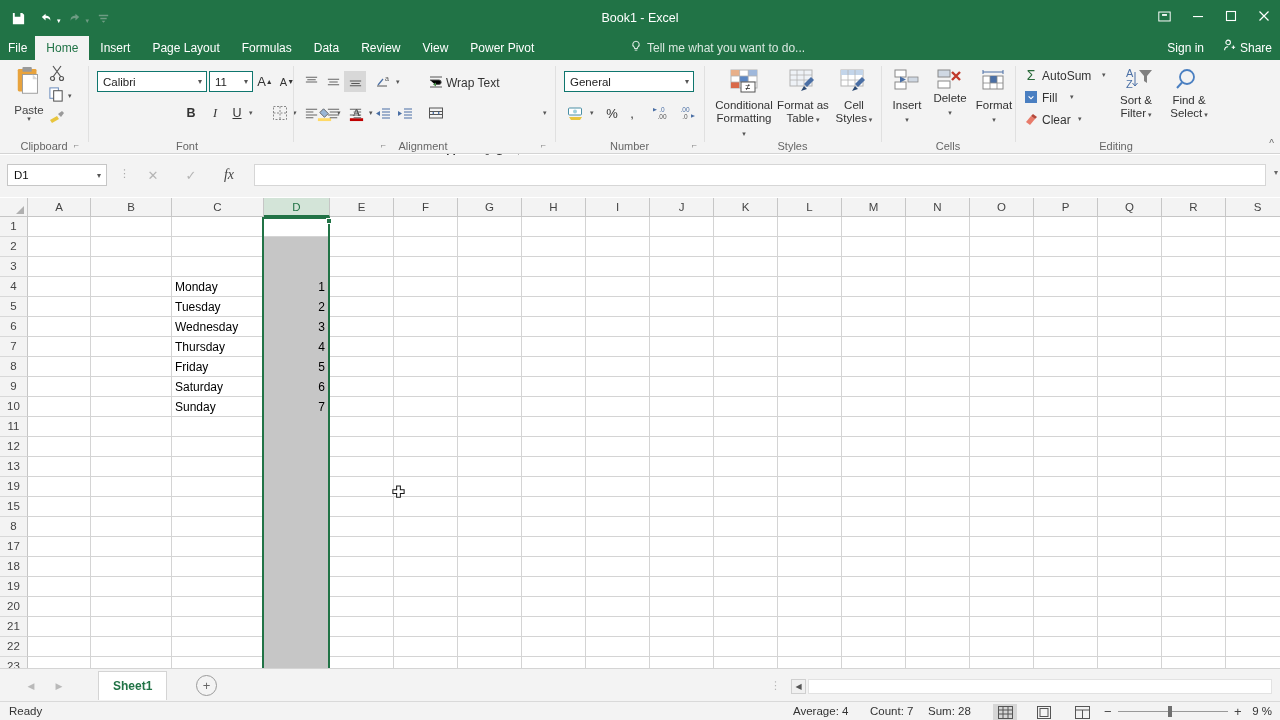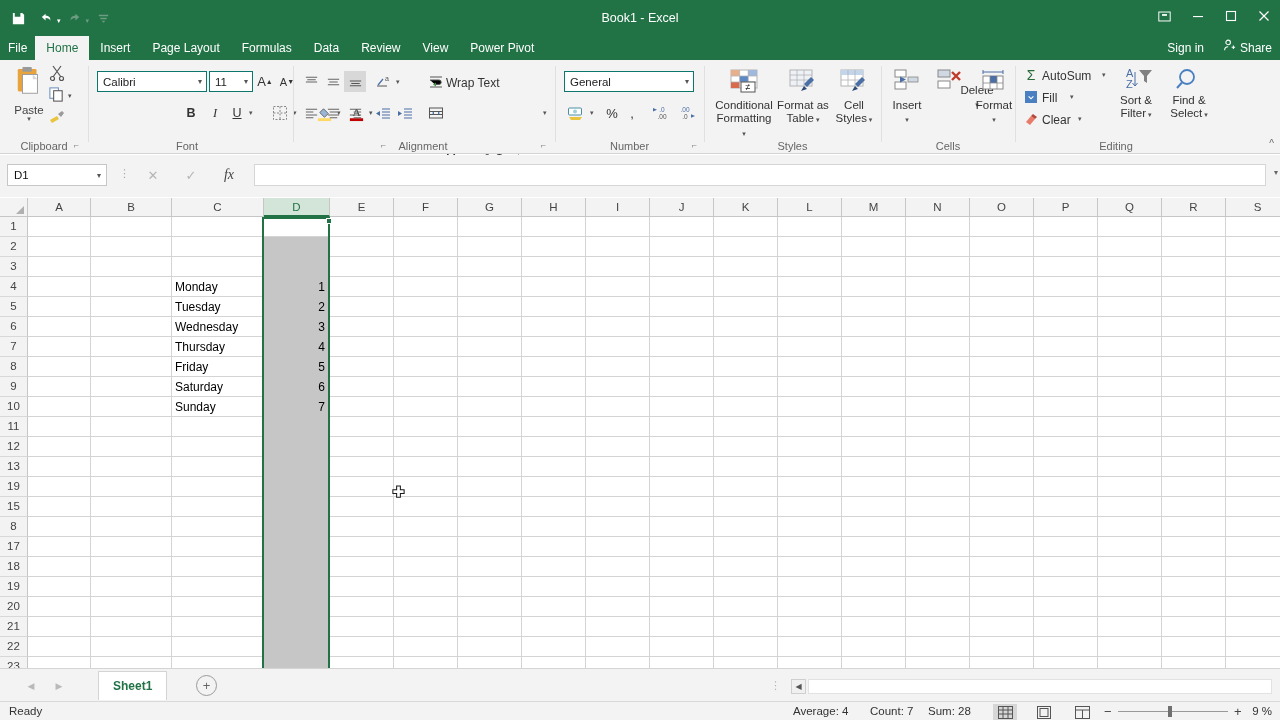--- a/index.html
+++ b/index.html
@@ -318,20 +318,28 @@
     <div class="tabs">
       <div class="tab file">File</div>
       <div class="tab active">Home</div>
       <div class="tab">Insert</div>
       <div class="tab">Page Layout</div>
       <div class="tab">Formulas</div>
       <div class="tab">Data</div>
       <div class="tab">Review</div>
       <div class="tab">View</div>
       <div class="tab">Power Pivot</div>
+    </div>
+    <div class="tellme">
+      <span class="bulb">
+        <svg width="12" height="13" viewBox="0 0 12 13">
+            <path fill="none" stroke="#d9e8e0" stroke-width="1.1" d="M6 1.2a3.2 3.2 0 0 1 2 5.7c-.5.5-.7 1-.7 1.6H4.7c0-.6-.2-1.1-.7-1.6A3.2 3.2 0 0 1 6 1.2z"></path>
+            <rect x="4.7" y="9.6" width="2.6" height="1" fill="#d9e8e0"></rect>
+          </svg>
+      </span><span>Tell me what you want to do...</span>
     </div>
     <div class="signin">Sign in</div>
     <div class="share">
       <span>
         <svg width="14" height="14" viewBox="0 0 16 16">
             <circle cx="7" cy="5" r="2.6" fill="none" stroke="#fff" stroke-width="1.2"></circle>
             <path fill="none" stroke="#fff" stroke-width="1.2" d="M3 14c0-2.4 1.8-4 4-4"></path>
             <path stroke="#fff" stroke-width="1.2" d="M11 10.5h4M13 8.5v4"></path>
           </svg>
       </span>
@@ -605,21 +613,21 @@
         </div>
       </div>
       <div style="position:absolute; left:46px; top:8px; width:44px;">
         <div style="text-align:center;">
           <svg width="30" height="28" viewBox="0 0 30 28">
             <rect x="3" y="2" width="12" height="7" fill="#cfd8e3" stroke="#888" stroke-width="1"></rect>
             <rect x="3" y="13" width="12" height="7" fill="#fff" stroke="#888" stroke-width="1"></rect>
             <path stroke="#c0392b" stroke-width="2.4" d="M17 4l8 8M25 4l-8 8"></path>
           </svg>
         </div>
-        <div class="bigbtn" style="left:0; top:16px; width:44px;margin-left:27px;">
+        <div class="bigbtn" style="left:0; top:24px; width:44px;">
           <span>Delete</span><br>
           <span class="caretonly">▾</span>
         </div>
       </div>
       <div style="position:absolute; left:90px; top:8px; width:44px;">
         <div style="text-align:center;">
           <svg width="30" height="28" viewBox="0 0 30 28">
             <path stroke="#4a6fa5" stroke-width="1" d="M4 4h20M4 2v4M24 2v4"></path>
             <rect x="4" y="8" width="20" height="13" fill="#fff" stroke="#888" stroke-width="1"></rect>
             <rect x="11" y="8" width="7" height="7" fill="#4a6fa5"></rect>

